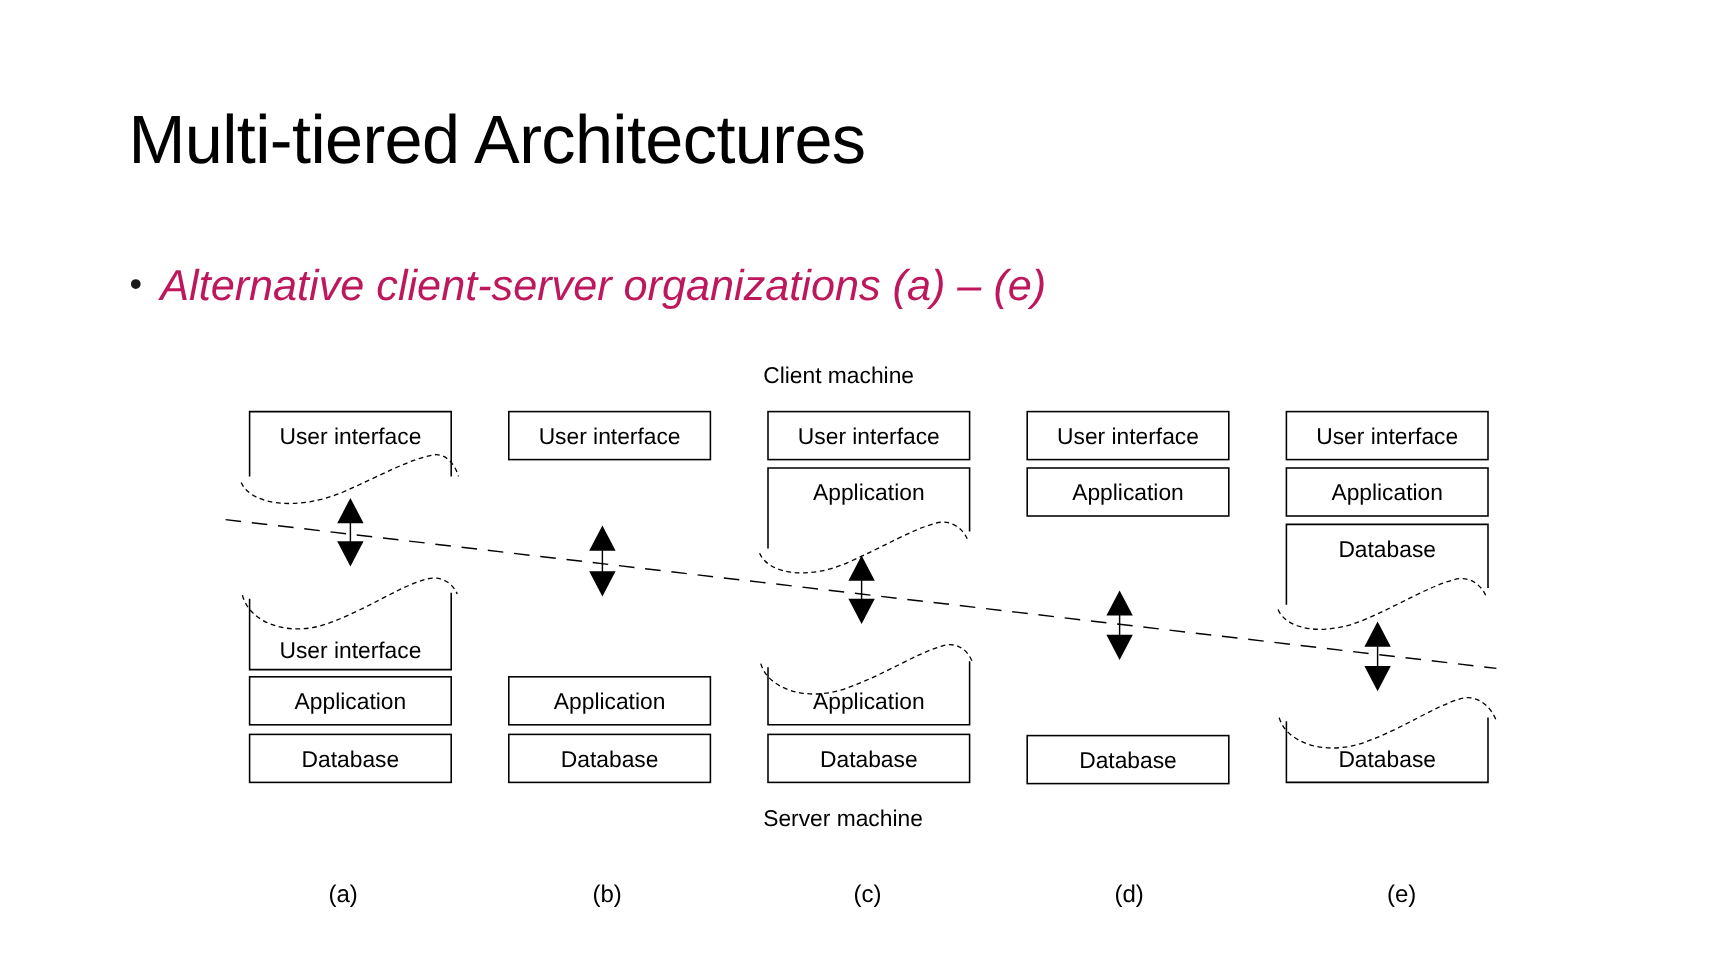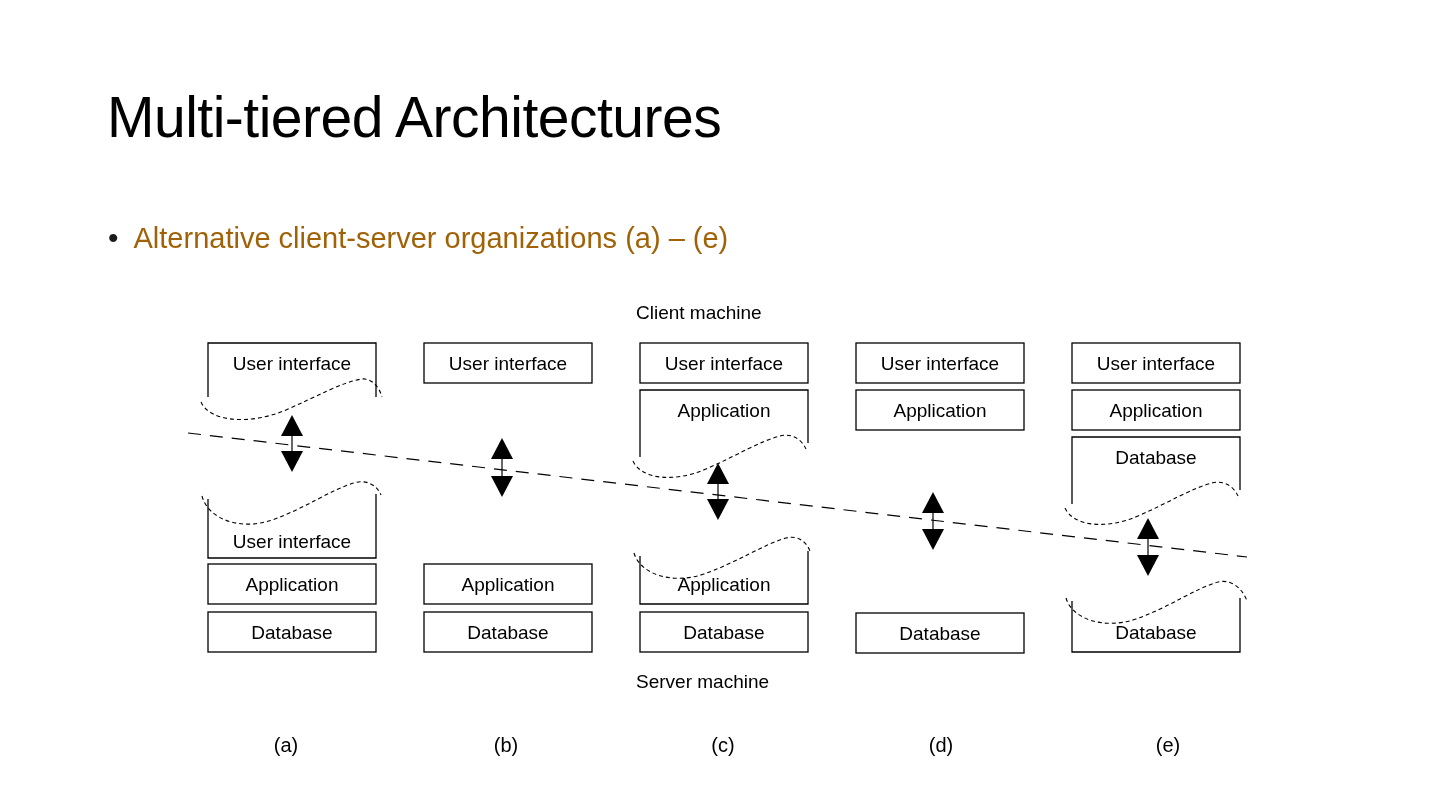--- a/index.html
+++ b/index.html
@@ -31,23 +31,24 @@
     align-items: flex-start;
     white-space: nowrap;
   }
   .bullet-marker {
     font-size: 30px;
     line-height: 38px;
     margin-right: 15px;
     color: #1a1a1a;
   }
   .bullet-text {
-    font-size: 29px;
+    font-size: 36px;
     line-height: 38px;
-    color: #a16207;
+    color: #be185d;
+    font-style: italic;
   }
   .diagram {
     position: absolute;
     left: 0;
     top: 0;
     width: 1440px;
     height: 810px;
   }
   .box { fill: #ffffff; stroke: #000; stroke-width: 1.3; }
   .solid { fill: none; stroke: #000; stroke-width: 1.3; }

